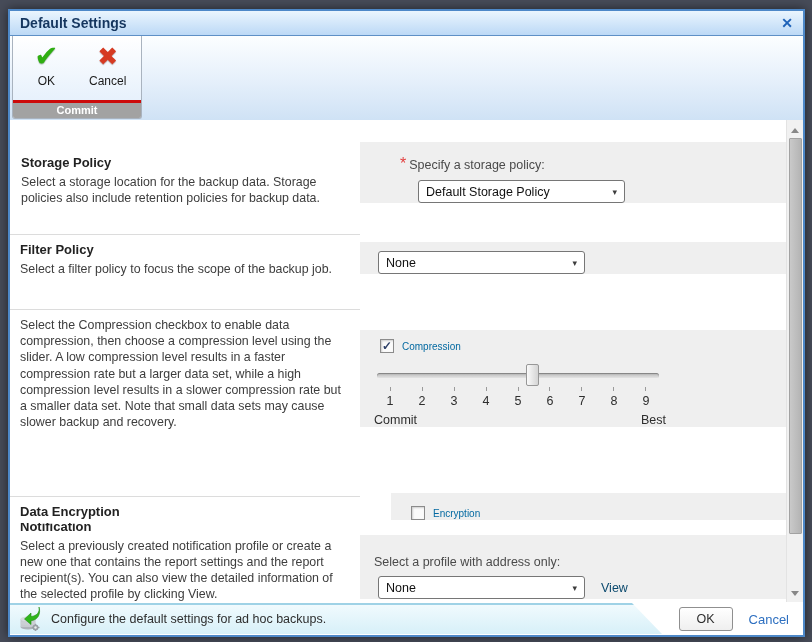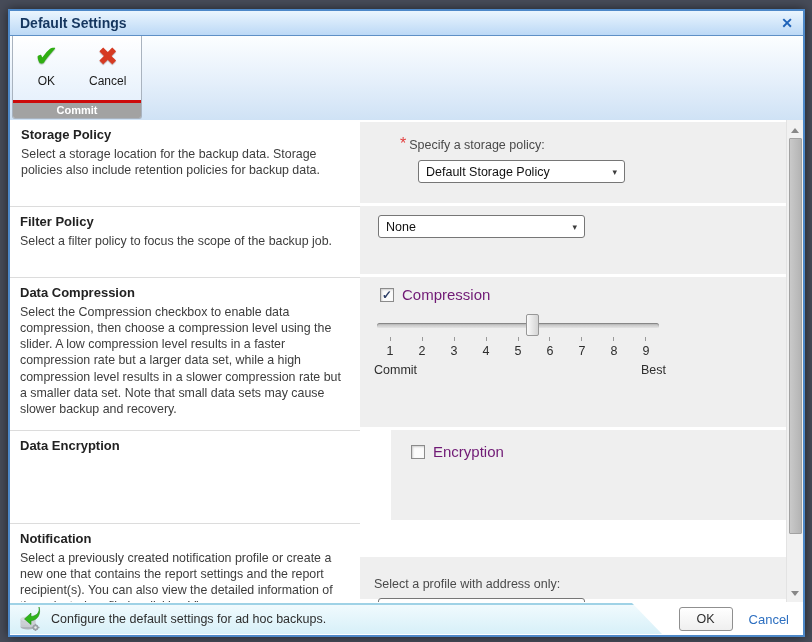--- a/index.html
+++ b/index.html
@@ -27,21 +27,21 @@
   .glyph-ok { font-size:29px; line-height:30px; color:#2fae12; text-shadow:0 1px 1px rgba(0,60,0,.35); }
   .glyph-cancel { font-size:25px; line-height:30px; color:#d63a22; text-shadow:0 1px 1px rgba(80,0,0,.35); }
   .tool-label { font-size:12px; color:#1c1c1c; margin-top:3px; }
   .commit-redline { height:3px; background:#cc0a0a; flex:none; }
   .commit-band { height:15px; flex:none; background:#a2a2a2; color:#fff; font-size:11px;
                  font-weight:bold; text-align:center; line-height:15px; }
 
   
   .content { flex:1; min-height:0; display:flex; background:#fff; overflow:hidden; }
   .rows { width:776px; display:flex; flex-direction:column; overflow:hidden; }
-  .row { display:flex; flex:none; }
+  .row { display:flex; flex:none;align-items:flex-end; }
   .row-left { width:350px; flex:none; padding:7px 10px 0 11px; background:#fff; }
   .row + .row .row-left { border-top:1px solid #dcdcdc;padding-left:10px; }
   .row-right { flex:1; background:#efefef; margin-bottom:3px; padding-left:14px; }
   .row:first-child .row-right { margin-top:2px;padding-left:40px; }
   .h1 { height:86px; } .h2 { height:71px; } .h3 { height:153px; } .h4 { height:93px;gap:31px; }
   .h5 { flex:1 1 auto; min-height:0; overflow:hidden; }
   .sec-heading { font-size:13px; font-weight:bold; color:#222; margin-bottom:4px; }
   .sec-desc { font-size:12.4px; color:#3d3d3d; line-height:1.3; }
 
   .pad-r1 { padding-top:13px; } .pad-r2 { padding-top:9px; } .pad-r3 { padding-top:9px; }
@@ -53,37 +53,37 @@
             border:1px solid #767676; border-radius:3px; background:#fff; padding:0 7px;
             font-size:12.5px; color:#101010; cursor:pointer; }
   .select .arrow { color:#3c3c3c; font-size:9px; }
   .indent { margin-left:18px; margin-top:7px; }
 
   .cb-row { display:flex; align-items:center; margin-left:6px; }
   .checkbox { width:14px; height:14px; flex:none; border:1px solid #8b8b8b; background:#fbfbfb;
               display:flex; align-items:center; justify-content:center;
               box-shadow:inset 1px 1px 2px rgba(0,0,0,.18); font-size:12px; font-weight:bold;
               color:#2c3e66; cursor:pointer; line-height:12px; }
-  .cb-label { font-size:15px; color:#701a75; margin-left:8px; }
+  .cb-label { font-size:10px; color:#0369a1; margin-left:8px; }
 
   .slider-wrap { position:relative; width:282px; margin:20px 0 0 3px; }
   .slider-track { height:5px; border-radius:3px; background:linear-gradient(#b5b5b5,#e4e4e4);
                   box-shadow:inset 0 1px 1px rgba(0,0,0,.3); cursor:pointer; }
   .slider-handle { position:absolute; top:-9px; left:149px; width:13px; height:22px;
                    background:linear-gradient(90deg,#fafafa,#d4d4d4); border:1px solid #979797;
                    border-radius:2px; cursor:grab; }
   .ticks { display:flex; justify-content:space-between; width:256px; margin:9px 0 0 16px; }
   .tick { width:1px; height:4px; background:#9a9a9a; }
   .nums { display:flex; justify-content:space-between; width:274px; margin:3px 0 0 7px; }
   .num { width:18px; text-align:center; font-size:12.5px; color:#2e2e2e; }
   .minmax { display:flex; justify-content:space-between; width:292px; margin-top:5px;
             font-size:12.5px; color:#2e2e2e; }
 
   .profile-row { display:flex; align-items:center; margin-top:7px; }
-  .view-link { font-size:12.5px; color:#7f1d1d; margin-left:16px; }
+  .view-link { font-size:12.5px; color:#0c4a6e; margin-left:16px; }
 
   
   .scrollbar { width:17px; flex:none; background:#f1f1f1; border-left:1px solid #e3e3e3;
                display:flex; flex-direction:column; align-items:center; }
   .sb-up { width:0; height:0; border-left:4px solid transparent; border-right:4px solid transparent;
            border-bottom:5px solid #878787; margin-top:8px; cursor:pointer; }
   .sb-thumb { width:13px; height:396px; margin-top:5px; background:linear-gradient(90deg,#c9c9c9,#b4b4b4);
               border:1px solid #a2a2a2; border-radius:1px; cursor:grab; }
   .sb-spacer { flex:1; }
   .sb-down { width:0; height:0; border-left:4px solid transparent; border-right:4px solid transparent;
@@ -156,21 +156,20 @@
         <div class="row-right pad-r2">
           <div class="select" style="margin-left:4px;">
             <span>None</span>
             <span class="arrow">▾</span>
           </div>
         </div>
       </div>
 
       <div class="row h3">
         <div class="row-left">
-          <div class="sec-heading">Data Compression</div>
           <div class="sec-desc">Select the Compression checkbox to enable data compression, then choose a compression level using the slider. A low compression level results in a faster compression rate but a larger data set, while a high compression level results in a slower compression rate but a smaller data set. Note that small data sets may cause slower backup and recovery.</div>
         </div>
         <div class="row-right pad-r3">
           <div class="cb-row">
             <span class="checkbox">✓</span>
             <span class="cb-label">Compression</span>
           </div>
           <div class="slider-wrap">
             <div class="slider-track"></div>
             <div class="slider-handle"></div>

